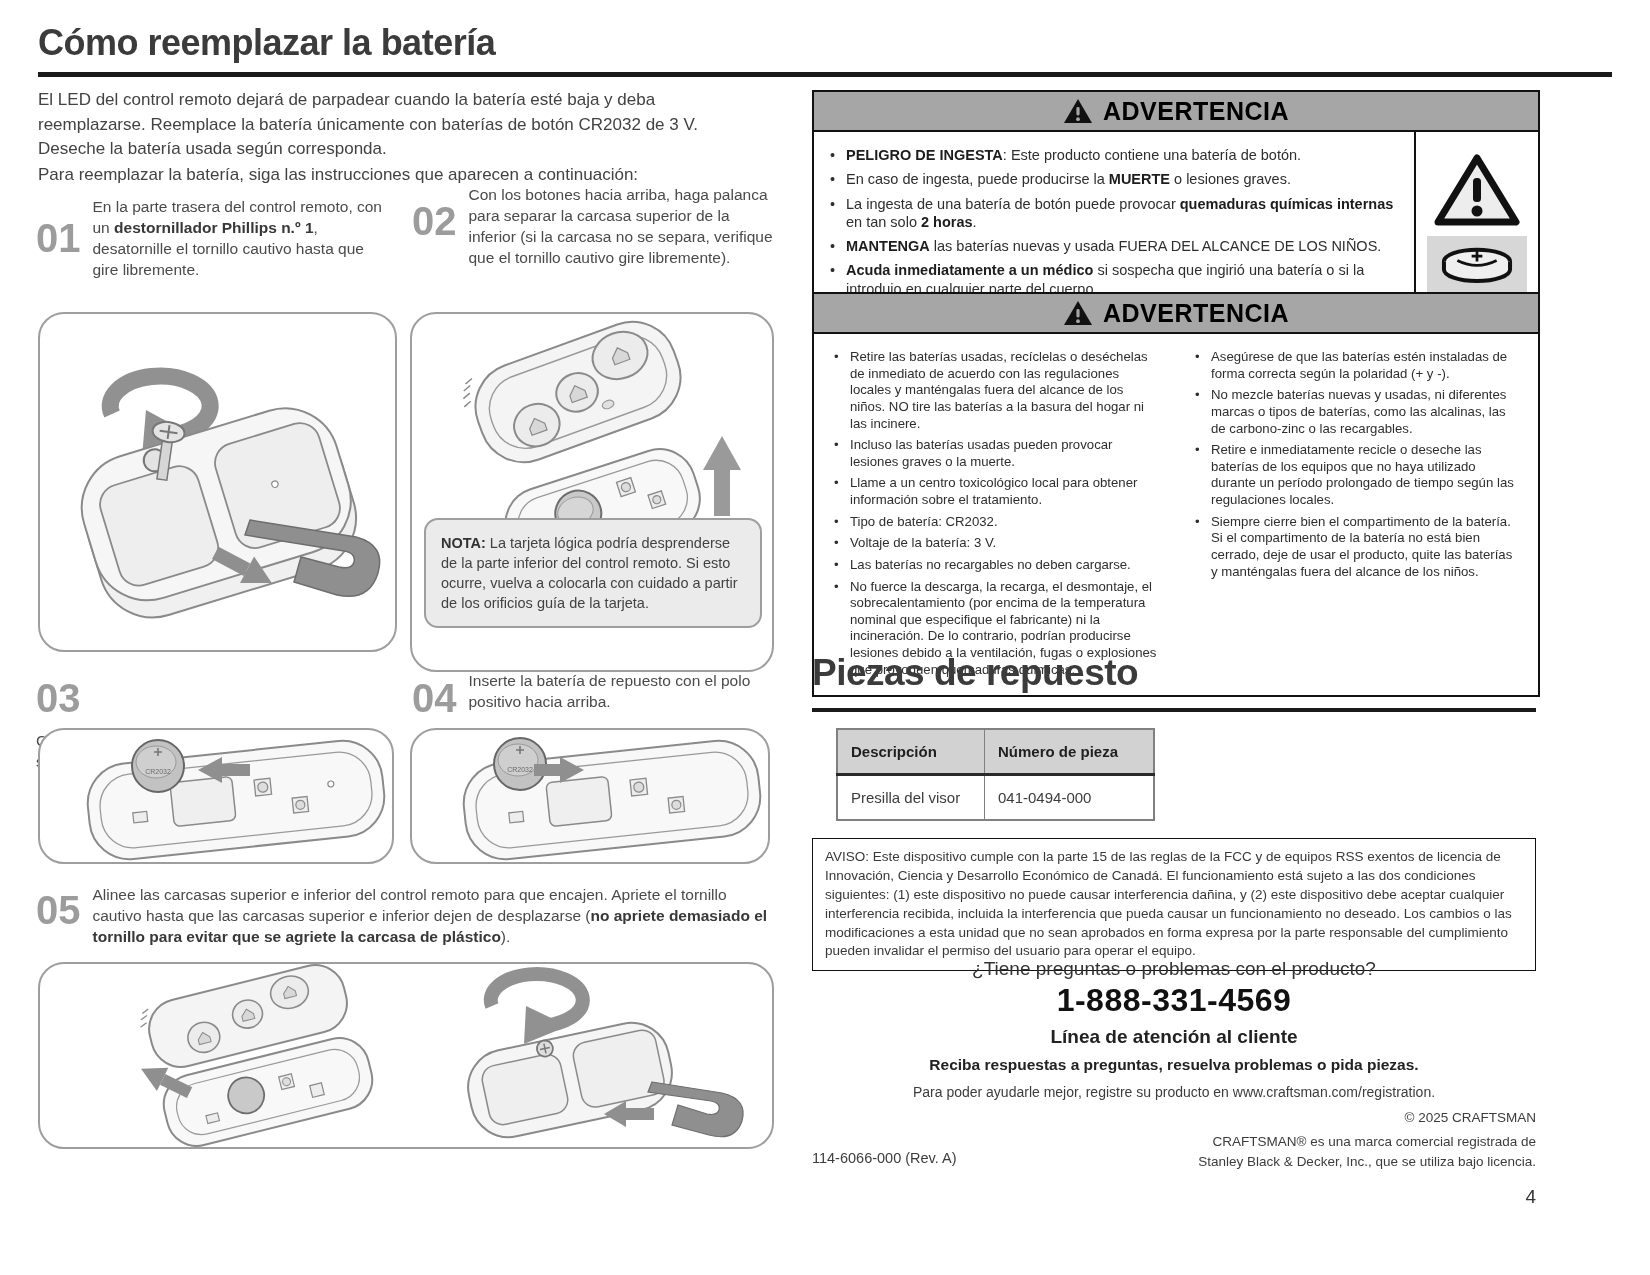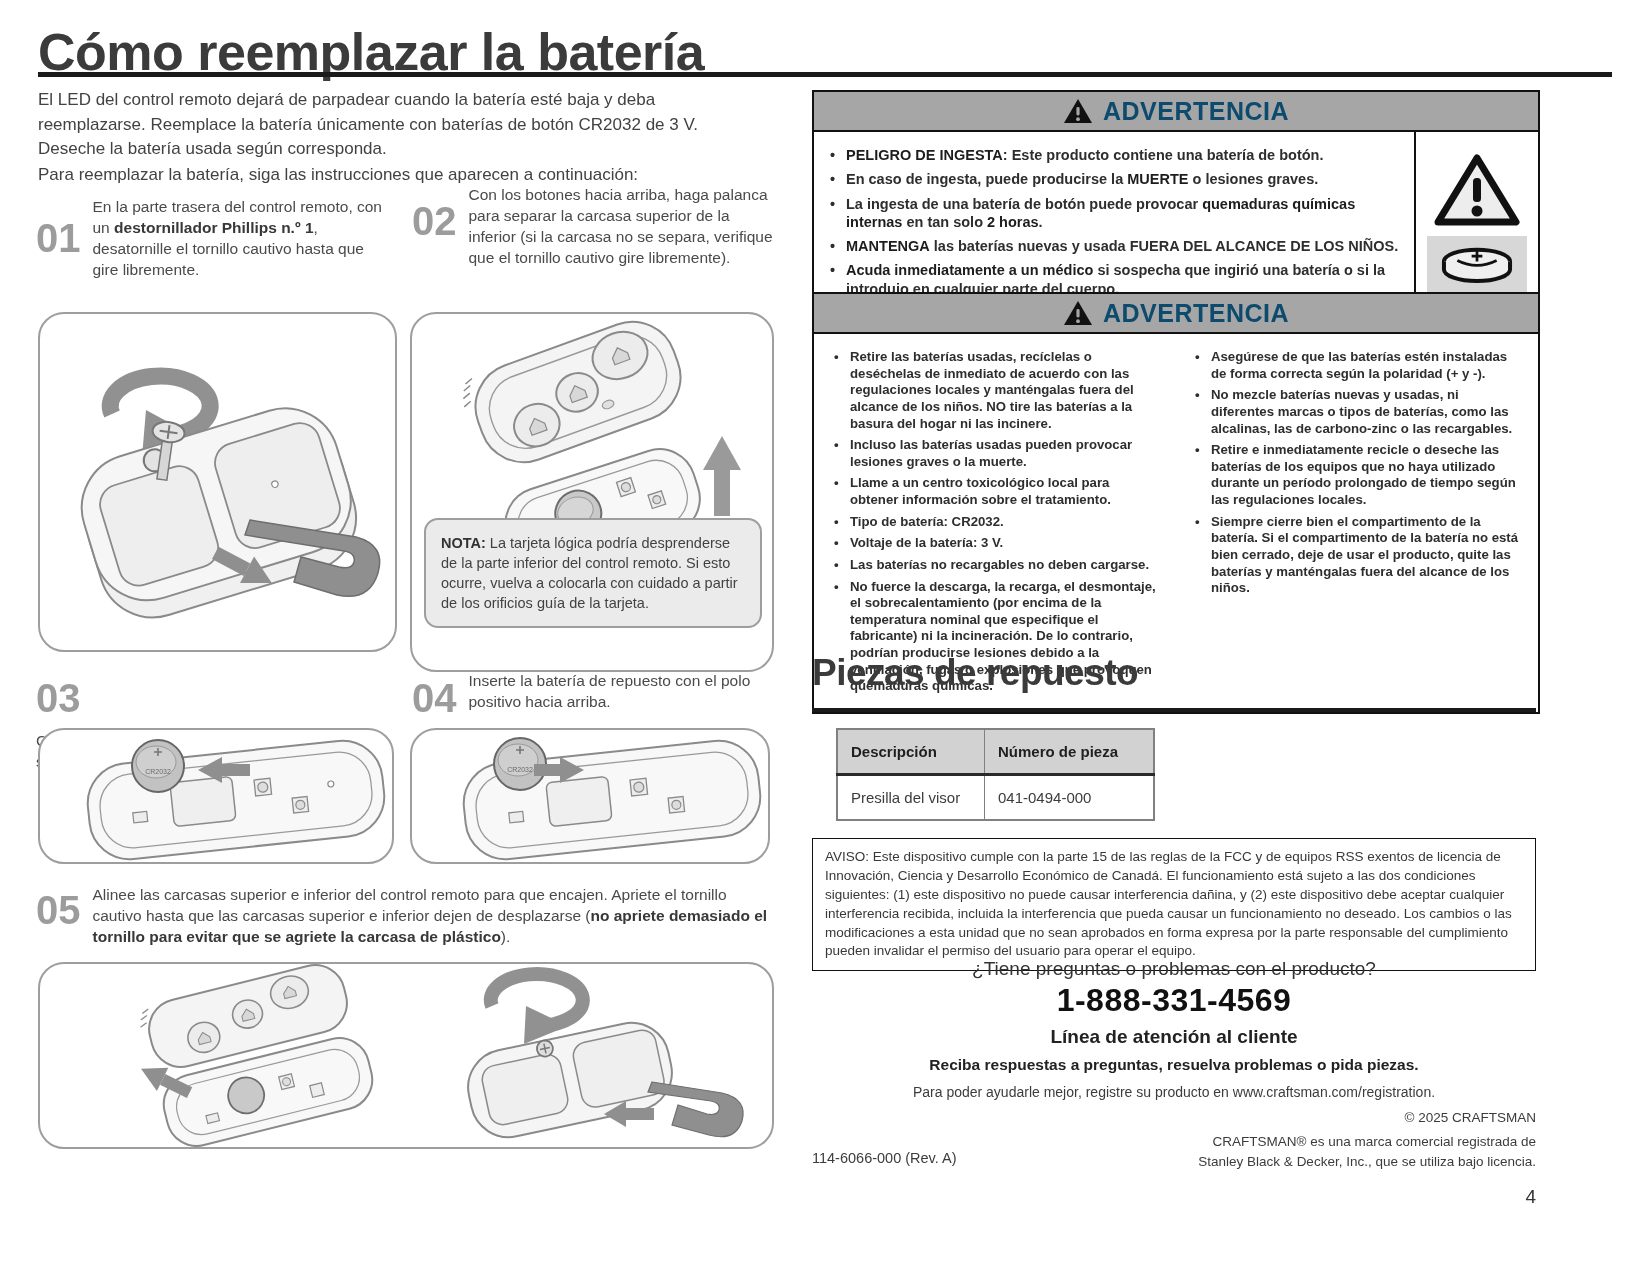--- a/index.html
+++ b/index.html
@@ -1,20 +1,20 @@
 <!DOCTYPE html>
 <html><head>
 <meta charset="utf-8">
 <style>
   html,body{margin:0;padding:0;background:#ffffff;}
   body{width:1650px;height:1275px;position:relative;overflow:hidden;
        font-family:"Liberation Sans","DejaVu Sans",sans-serif;color:#454545;}
   .abs{position:absolute;}
   
-  .page-title{font-size:52px;font-weight:bold;color:#3b3b3b;letter-spacing:-0.5px;}
+  .page-title{font-size:36px;font-weight:bold;color:#3b3b3b;letter-spacing:-0.5px;}
   .title-rule{background:#1a1a1a;height:5px;}
   .section-title{font-size:37px;font-weight:bold;color:#3b3b3b;letter-spacing:-0.5px;}
   .section-rule{background:#1a1a1a;height:4px;}
   
   .intro{font-size:17px;line-height:1.45;color:#424242;}
   
   .step{position:absolute;display:flex;gap:12px;}
   .step-num{font-size:40px;font-weight:bold;color:#9c9c9c;line-height:1;flex:none;}
   .step-text{font-size:15.5px;line-height:1.36;color:#4a4a4a;}
   .step-text b{color:#383838;}
@@ -22,23 +22,23 @@
   .figbox{position:absolute;background:#fff;border:2px solid #9e9e9e;border-radius:26px;overflow:hidden;}
   .figbox svg{display:block;}
   
   .note-box{position:absolute;background:#ebebeb;border:2px solid #9e9e9e;border-radius:14px;
             padding:13px 15px;font-size:14.5px;line-height:1.38;color:#424242;z-index:5;}
   .note-box b{color:#333;}
   
   .warn{position:absolute;border:2px solid #111;}
   .warn-header{background:#a6a6a6;border-bottom:2px solid #111;height:38px;display:flex;
                align-items:center;justify-content:center;gap:10px;}
-  .warn-title{font-size:25px;font-weight:bold;color:#0c4a6e;letter-spacing:0.5px;}
+  .warn-title{font-size:25px;font-weight:bold;color:#000000;letter-spacing:0.5px;}
   .warn-body{display:flex;background:#fff;}
-  ul.wlist{list-style:none;margin:0;padding:8px 14px 10px 10px;font-weight:bold;}
+  ul.wlist{list-style:none;margin:0;padding:8px 14px 10px 10px;}
   ul.wlist li{position:relative;padding-left:22px;margin:6px 0;color:#2e2e2e;}
   ul.wlist li::before{content:"•";position:absolute;left:6px;top:0;color:#2e2e2e;}
   .w1 ul.wlist li{font-size:14.5px;line-height:1.26;}
   .w2 ul.wlist li{font-size:13.2px;line-height:1.26;margin:5px 0;}
   .w1 b,.w2 b{color:#1d1d1d;}
   .icon-col{width:114px;border-left:2px solid #111;display:flex;flex-direction:column;
             align-items:center;justify-content:center;gap:8px;padding:6px 4px;flex:none;}
   .batt-chip{background:#d7d7d7;width:100px;height:58px;display:flex;align-items:center;justify-content:center;}
   .w2-cols{display:flex;gap:6px;padding:2px 4px;}
   .w2-col{flex:1;}

